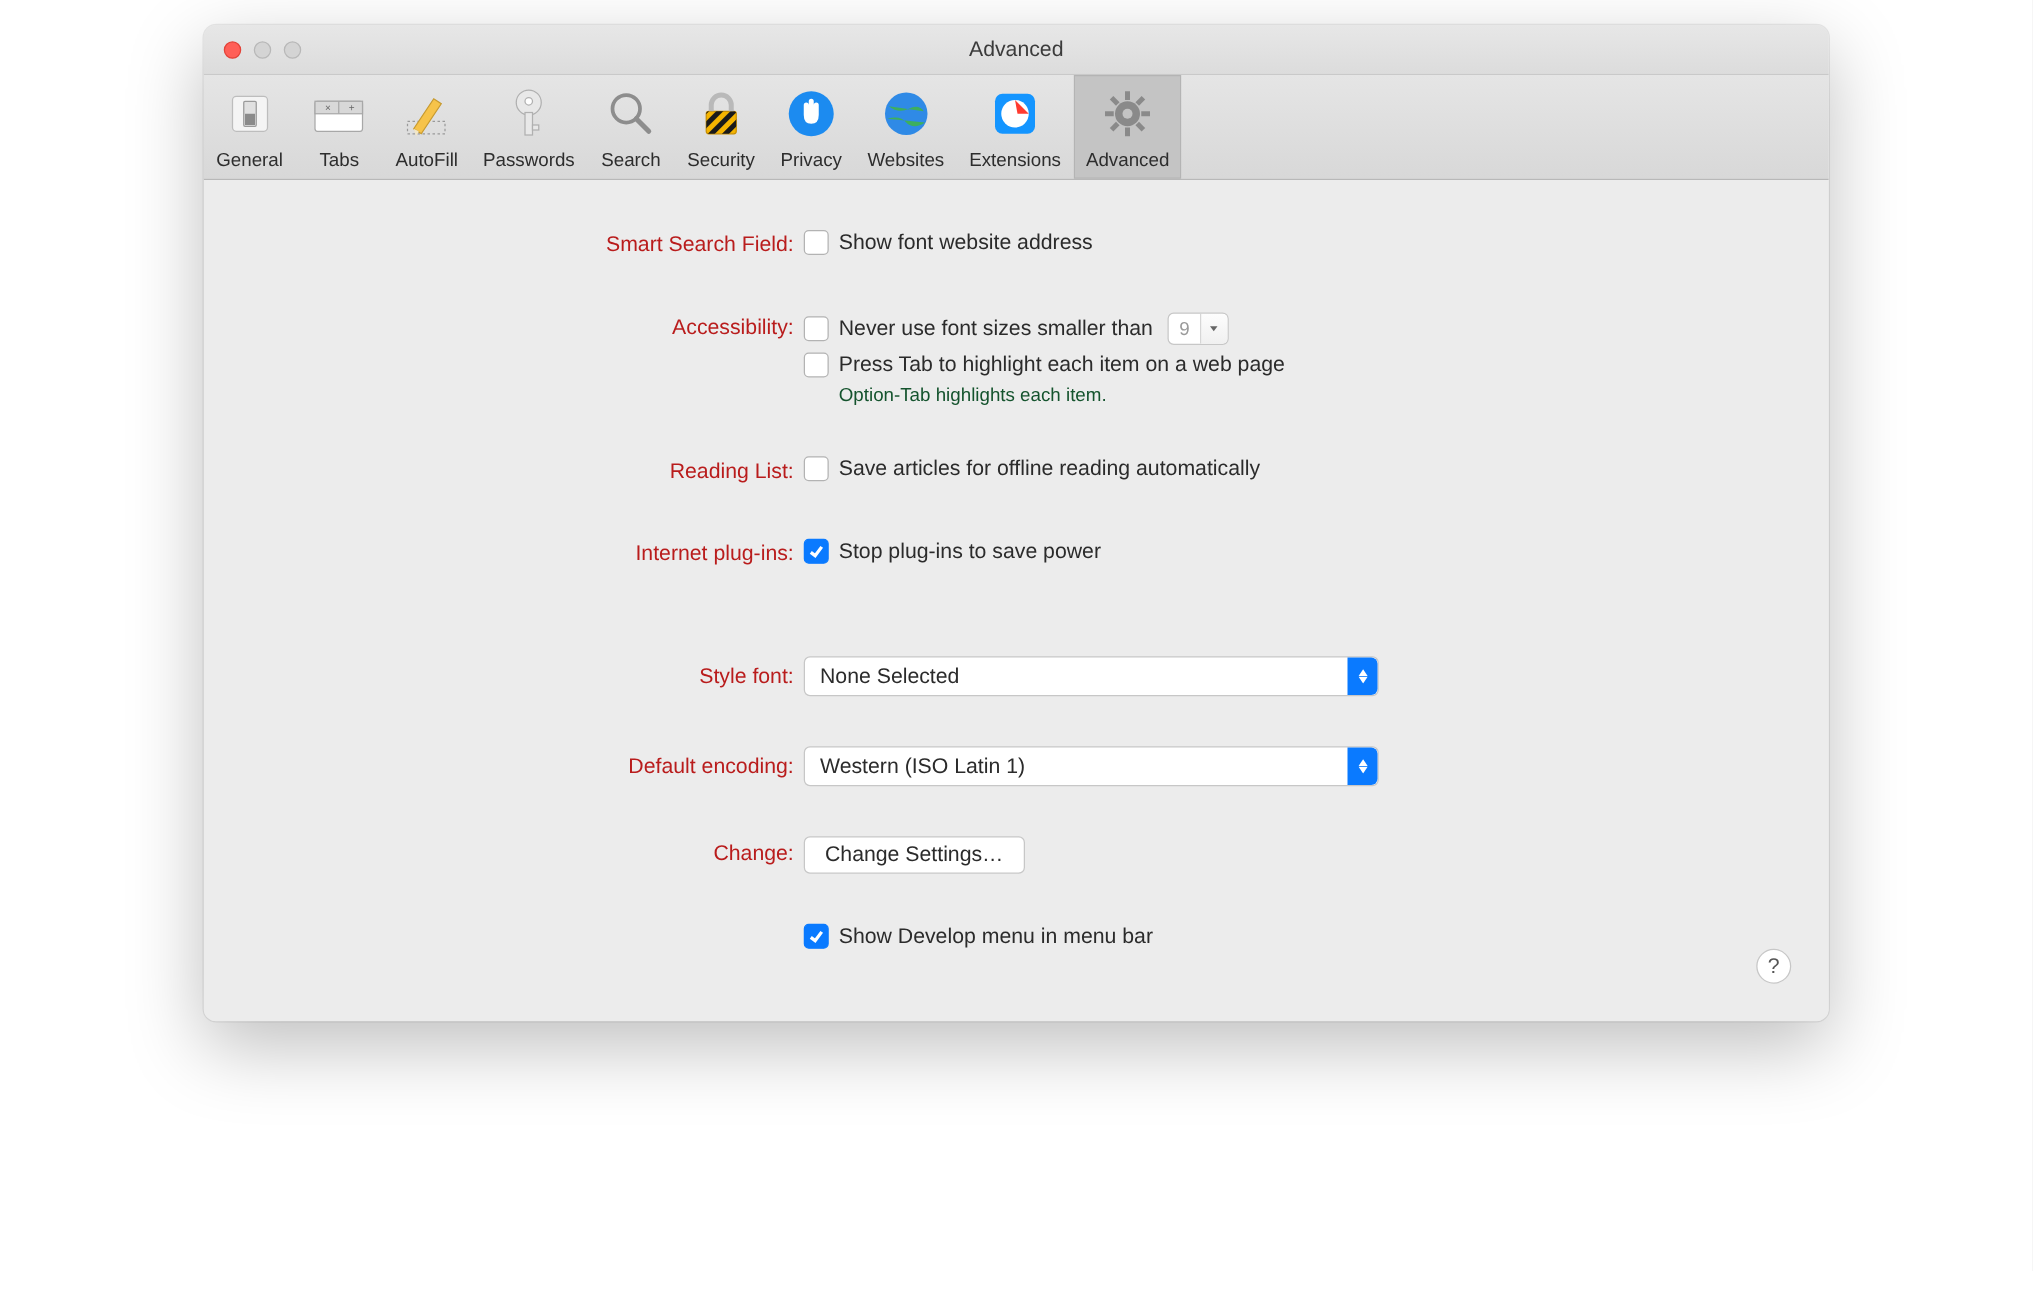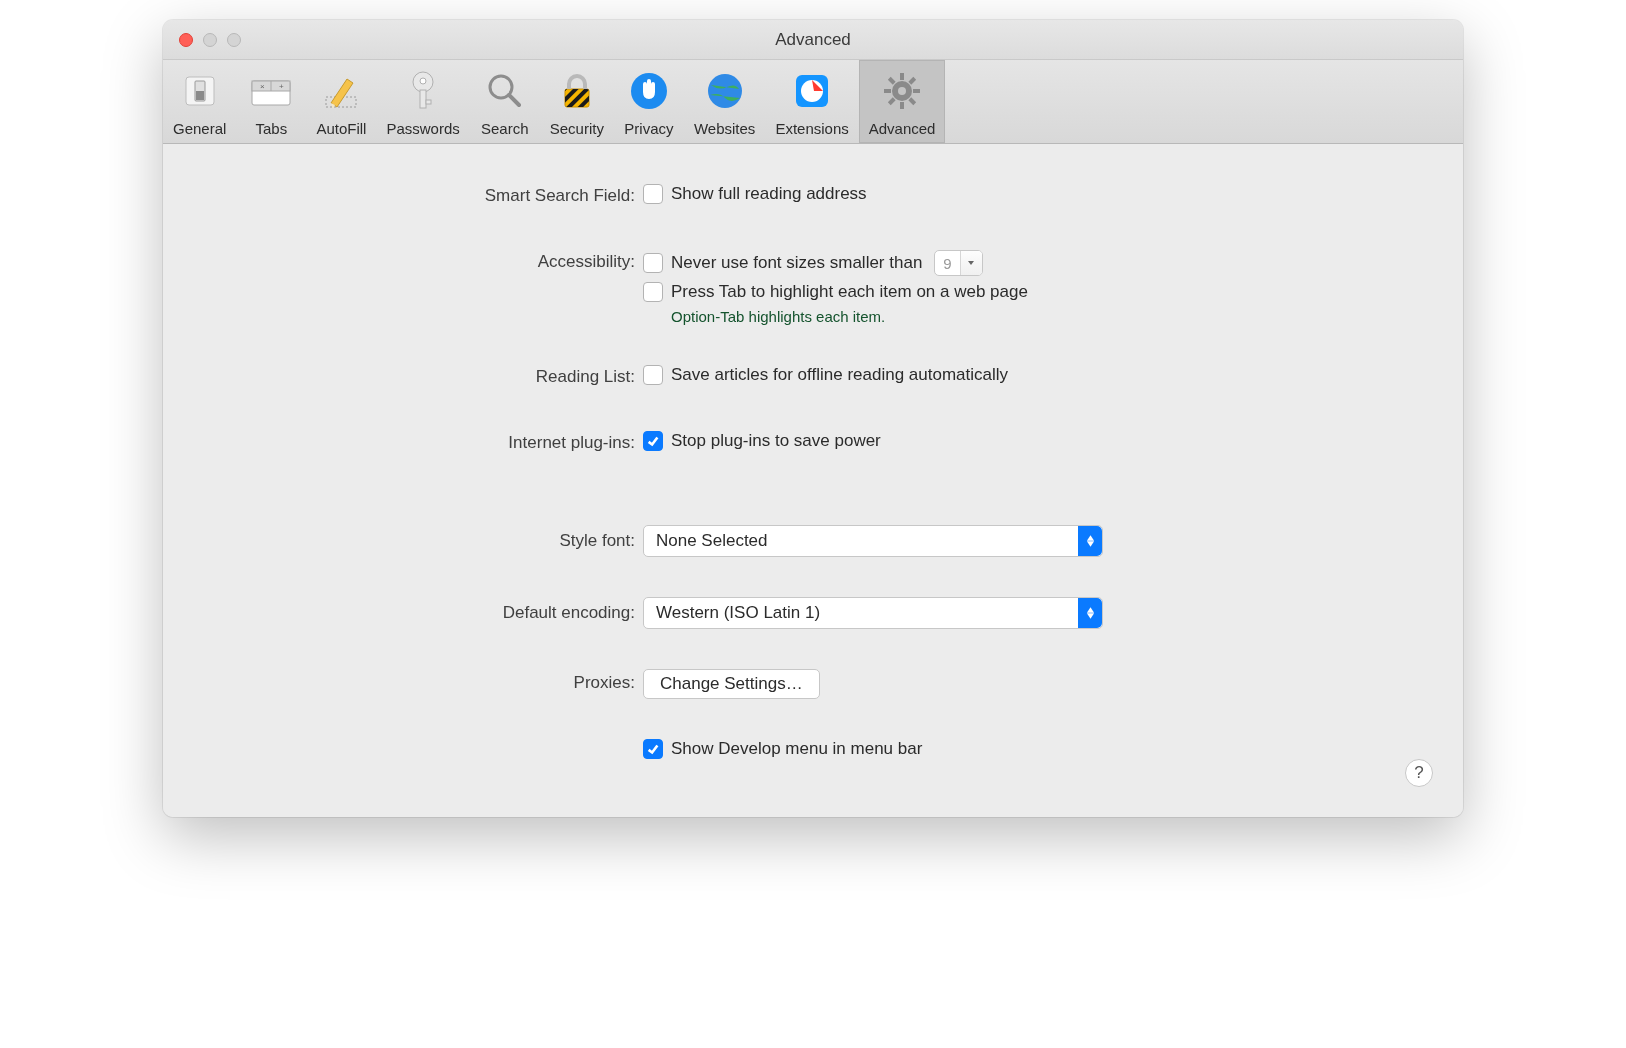--- a/index.html
+++ b/index.html
@@ -71,21 +71,21 @@
   }
   .row {
     display: flex;
     align-items: flex-start;
     margin-bottom: 12px;
   }
   .row-label {
     width: 440px;
     text-align: right;
     font-size: 17px;
-    color: #404040;
+    color: #b91c1c;
     padding-right: 8px;
     padding-top: 2px;
   }
   .row-field {
     flex: 1;
     font-size: 17px;
     color: #2b2b2b;
   }
   .cb-line {
     display: flex;
@@ -317,21 +317,21 @@
 
   </div>
 
   <div class="content">
 
     <div class="row">
       <div class="row-label">Smart Search Field:</div>
       <div class="row-field">
         <div class="cb-line">
           <span class="checkbox"></span>
-          <span>Show full reading address</span>
+          <span>Show font website address</span>
         </div>
       </div>
     </div>
 
     <div class="section-gap"></div>
 
     <div class="row">
       <div class="row-label">Accessibility:</div>
       <div class="row-field">
         <div class="cb-line">
@@ -417,21 +417,21 @@
                 <polygon points="1,0 9,0 5,6"></polygon>
               </svg>
           </span>
         </div>
       </div>
     </div>
 
     <div class="section-gap"></div>
 
     <div class="row">
-      <div class="row-label" style="padding-top:4px">Proxies:</div>
+      <div class="row-label" style="padding-top:4px">Change:</div>
       <div class="row-field">
         <span class="button">
           <span>Change Settings…</span>
         </span>
       </div>
     </div>
 
     <div class="section-gap"></div>
 
     <div class="row">

